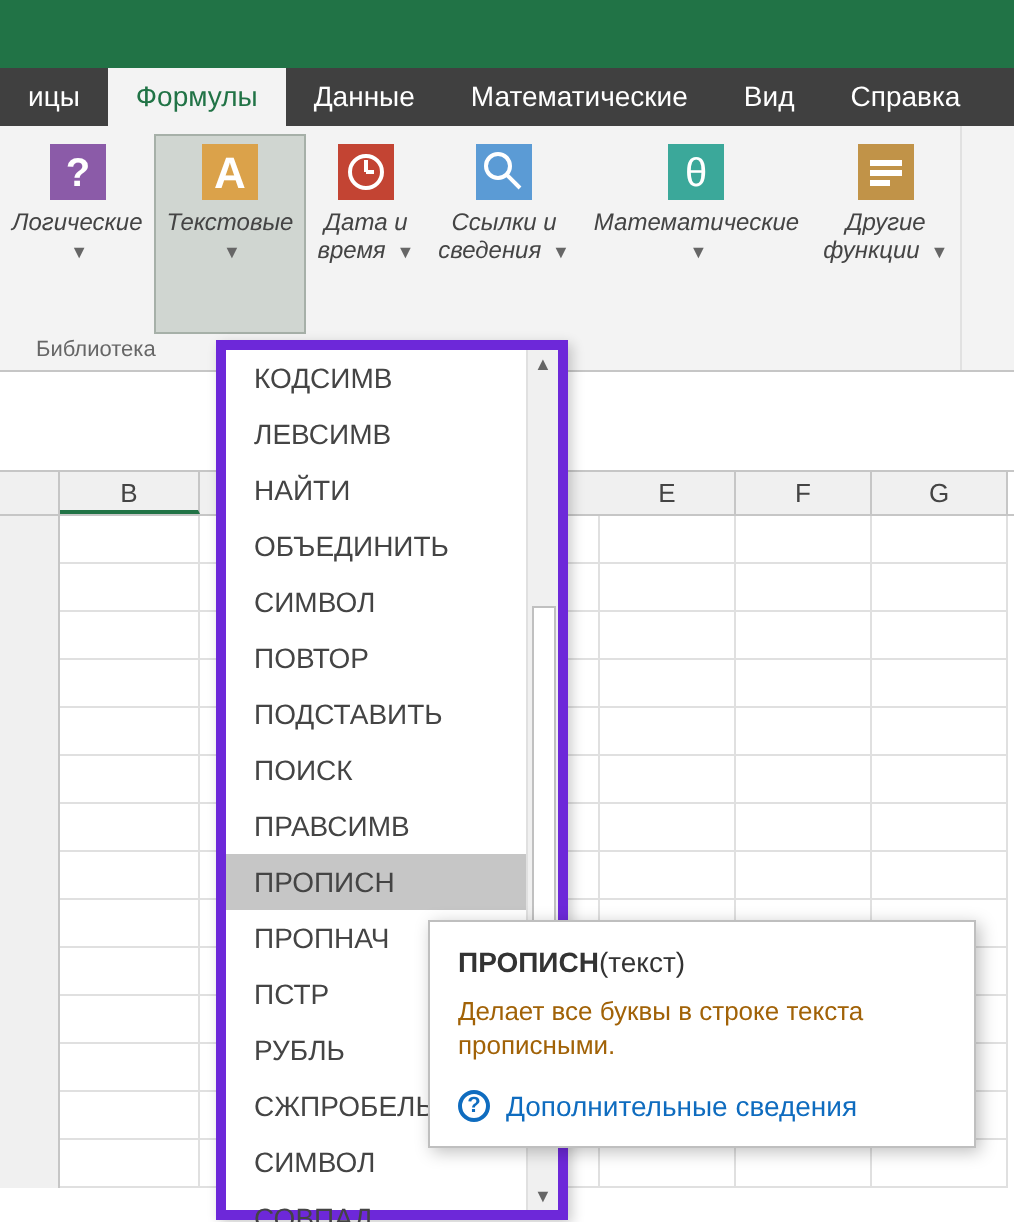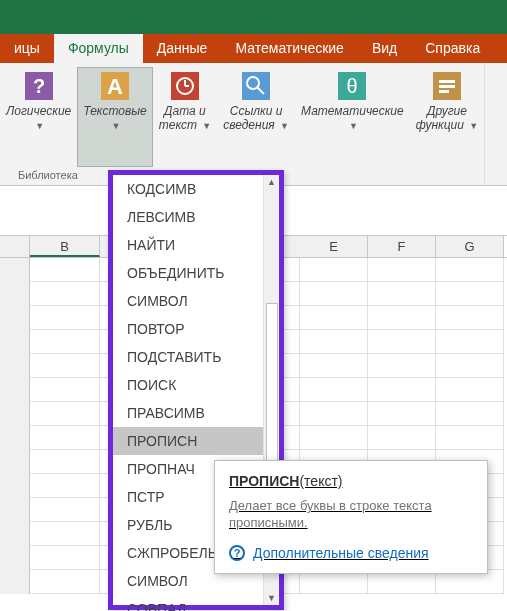--- a/index.html
+++ b/index.html
@@ -1,18 +1,18 @@
 <!DOCTYPE html>
 <html><head>
 <meta charset="utf-8">
 <style>
   * { box-sizing: border-box; margin: 0; padding: 0; }
   body { font-family: "Segoe UI", Arial, sans-serif; font-size: 13px; background: #fff; width: 507px; height: 611px; overflow: hidden; position: relative; }
   .titlebar { height: 34px; background: #217346; }
-  .tabstrip { height: 29px; background: #c2410c; display: flex; align-items: stretch; padding-left: 0; }
+  .tabstrip { height: 29px; background: #404040; display: flex; align-items: stretch; padding-left: 0; }
   .tab { color: #fff; padding: 6px 14px 0 14px; font-size: 14px; cursor: pointer; }
   .tab.active { background: #f3f3f3; color: #217346; font-weight: 400; }
   .ribbon { background: #f3f3f3; border-bottom: 1px solid #c6c6c6; height: 123px; display: flex; position: relative; }
   .ribbon-group { display: flex; flex-direction: column; align-items: center; border-right: 1px solid #e1e1e1; padding: 4px 0 2px 0; }
   .ribbon-buttons { display: flex; flex: 1; }
   .rbtn { display: flex; flex-direction: column; align-items: center; justify-content: flex-start; padding: 3px 6px; cursor: pointer; min-width: 48px; }
   .rbtn.active { background: #d0d6d1; border: 1px solid #a6b0a8; padding: 2px 5px; }
   .rbtn .ricon { width: 32px; height: 32px; display: flex; align-items: center; justify-content: center; margin-bottom: 2px; }
   .rbtn .rlabel { font-size: 12px; color: #444; text-align: center; line-height: 14px; font-style: italic; }
   .rbtn .rlabel .chev { display: inline-block; margin-left: 2px; font-size: 9px; color: #666; }
@@ -25,24 +25,24 @@
   .formula-bar-area { height: 50px; border-bottom: 1px solid #c6c6c6; background: #fff; }
   .rows .row { display: flex; height: 24px; }
   .rows .cell { width: 68px; border-right: 1px solid #e0e0e0; border-bottom: 1px solid #e0e0e0; }
   .dropdown { position: absolute; left: 108px; top: 170px; width: 176px; background: #fff; border: 5px solid #6d28d9; box-shadow: 2px 2px 6px rgba(0,0,0,0.2); z-index: 10; }
   .dropdown-inner { max-height: 430px; position: relative; }
   .ditem { padding: 6px 14px; font-size: 14px; color: #444; cursor: pointer; white-space: nowrap; overflow: hidden; }
   .ditem.selected { background: #c6c6c6; }
   .dropdown-scroll { position: absolute; right: 0; top: 0; width: 16px; height: 100%; background: #f0f0f0; border-left: 1px solid #e0e0e0; }
   .dropdown-scroll .up, .dropdown-scroll .down { height: 14px; text-align: center; font-size: 9px; color: #666; line-height: 14px; cursor: pointer; }
   .dropdown-scroll .thumb { position: absolute; left: 2px; top: 128px; width: 12px; height: 240px; background: #fff; border: 1px solid #c0c0c0; }
-  .tooltip { position: absolute; left: 214px; top: 460px; width: 274px; background: #fff; border: 1px solid #bfbfbf; box-shadow: 2px 2px 8px rgba(0,0,0,0.25); padding: 12px 14px; z-index: 20; text-decoration: underline; }
+  .tooltip { position: absolute; left: 214px; top: 460px; width: 274px; background: #fff; border: 1px solid #bfbfbf; box-shadow: 2px 2px 8px rgba(0,0,0,0.25); padding: 12px 14px; z-index: 20; }
   .tooltip .tt-title { font-size: 14px; color: #333; margin-bottom: 8px; }
   .tooltip .tt-title b { font-weight: 600; }
-  .tooltip .tt-desc { font-size: 13px; color: #737373; margin-bottom: 14px; line-height: 17px; }
+  .tooltip .tt-desc { font-size: 13px; color: #a16207; margin-bottom: 14px; line-height: 17px; }
   .tooltip .tt-link { display: flex; align-items: center; gap: 8px; color: #0f6cbf; font-size: 14px; cursor: pointer; }
   .tooltip .tt-link .qicon { width: 16px; height: 16px; border: 2px solid #0f6cbf; border-radius: 50%; display: flex; align-items: center; justify-content: center; font-size: 11px; font-weight: bold; color: #0f6cbf; }
   svg { display: block; }
 </style>
 </head>
 <body>
 
 <div class="titlebar"></div>
 
 <div class="tabstrip">
@@ -77,21 +77,21 @@
       </div>
       <div class="rbtn">
         <div class="ricon">
           <svg width="32" height="32">
               <rect x="2" y="2" width="28" height="28" fill="#c34433"></rect>
               <circle cx="16" cy="16" r="8" fill="none" stroke="#fff" stroke-width="2"></circle>
               <line x1="16" y1="16" x2="16" y2="10" stroke="#fff" stroke-width="2"></line>
               <line x1="16" y1="16" x2="20" y2="16" stroke="#fff" stroke-width="2"></line>
             </svg>
         </div>
-        <div class="rlabel"><span>Дата и</span><br><span>текст</span> <span class="chev">▼</span></div>
+        <div class="rlabel"><span>Дата и</span><br><span>время</span> <span class="chev">▼</span></div>
       </div>
       <div class="rbtn">
         <div class="ricon">
           <svg width="32" height="32">
               <rect x="2" y="2" width="28" height="28" fill="#5b9bd5"></rect>
               <circle cx="13" cy="13" r="6" fill="none" stroke="#fff" stroke-width="2"></circle>
               <line x1="17" y1="17" x2="24" y2="24" stroke="#fff" stroke-width="2"></line>
             </svg>
         </div>
         <div class="rlabel"><span>Ссылки и</span><br><span>сведения</span> <span class="chev">▼</span></div>

